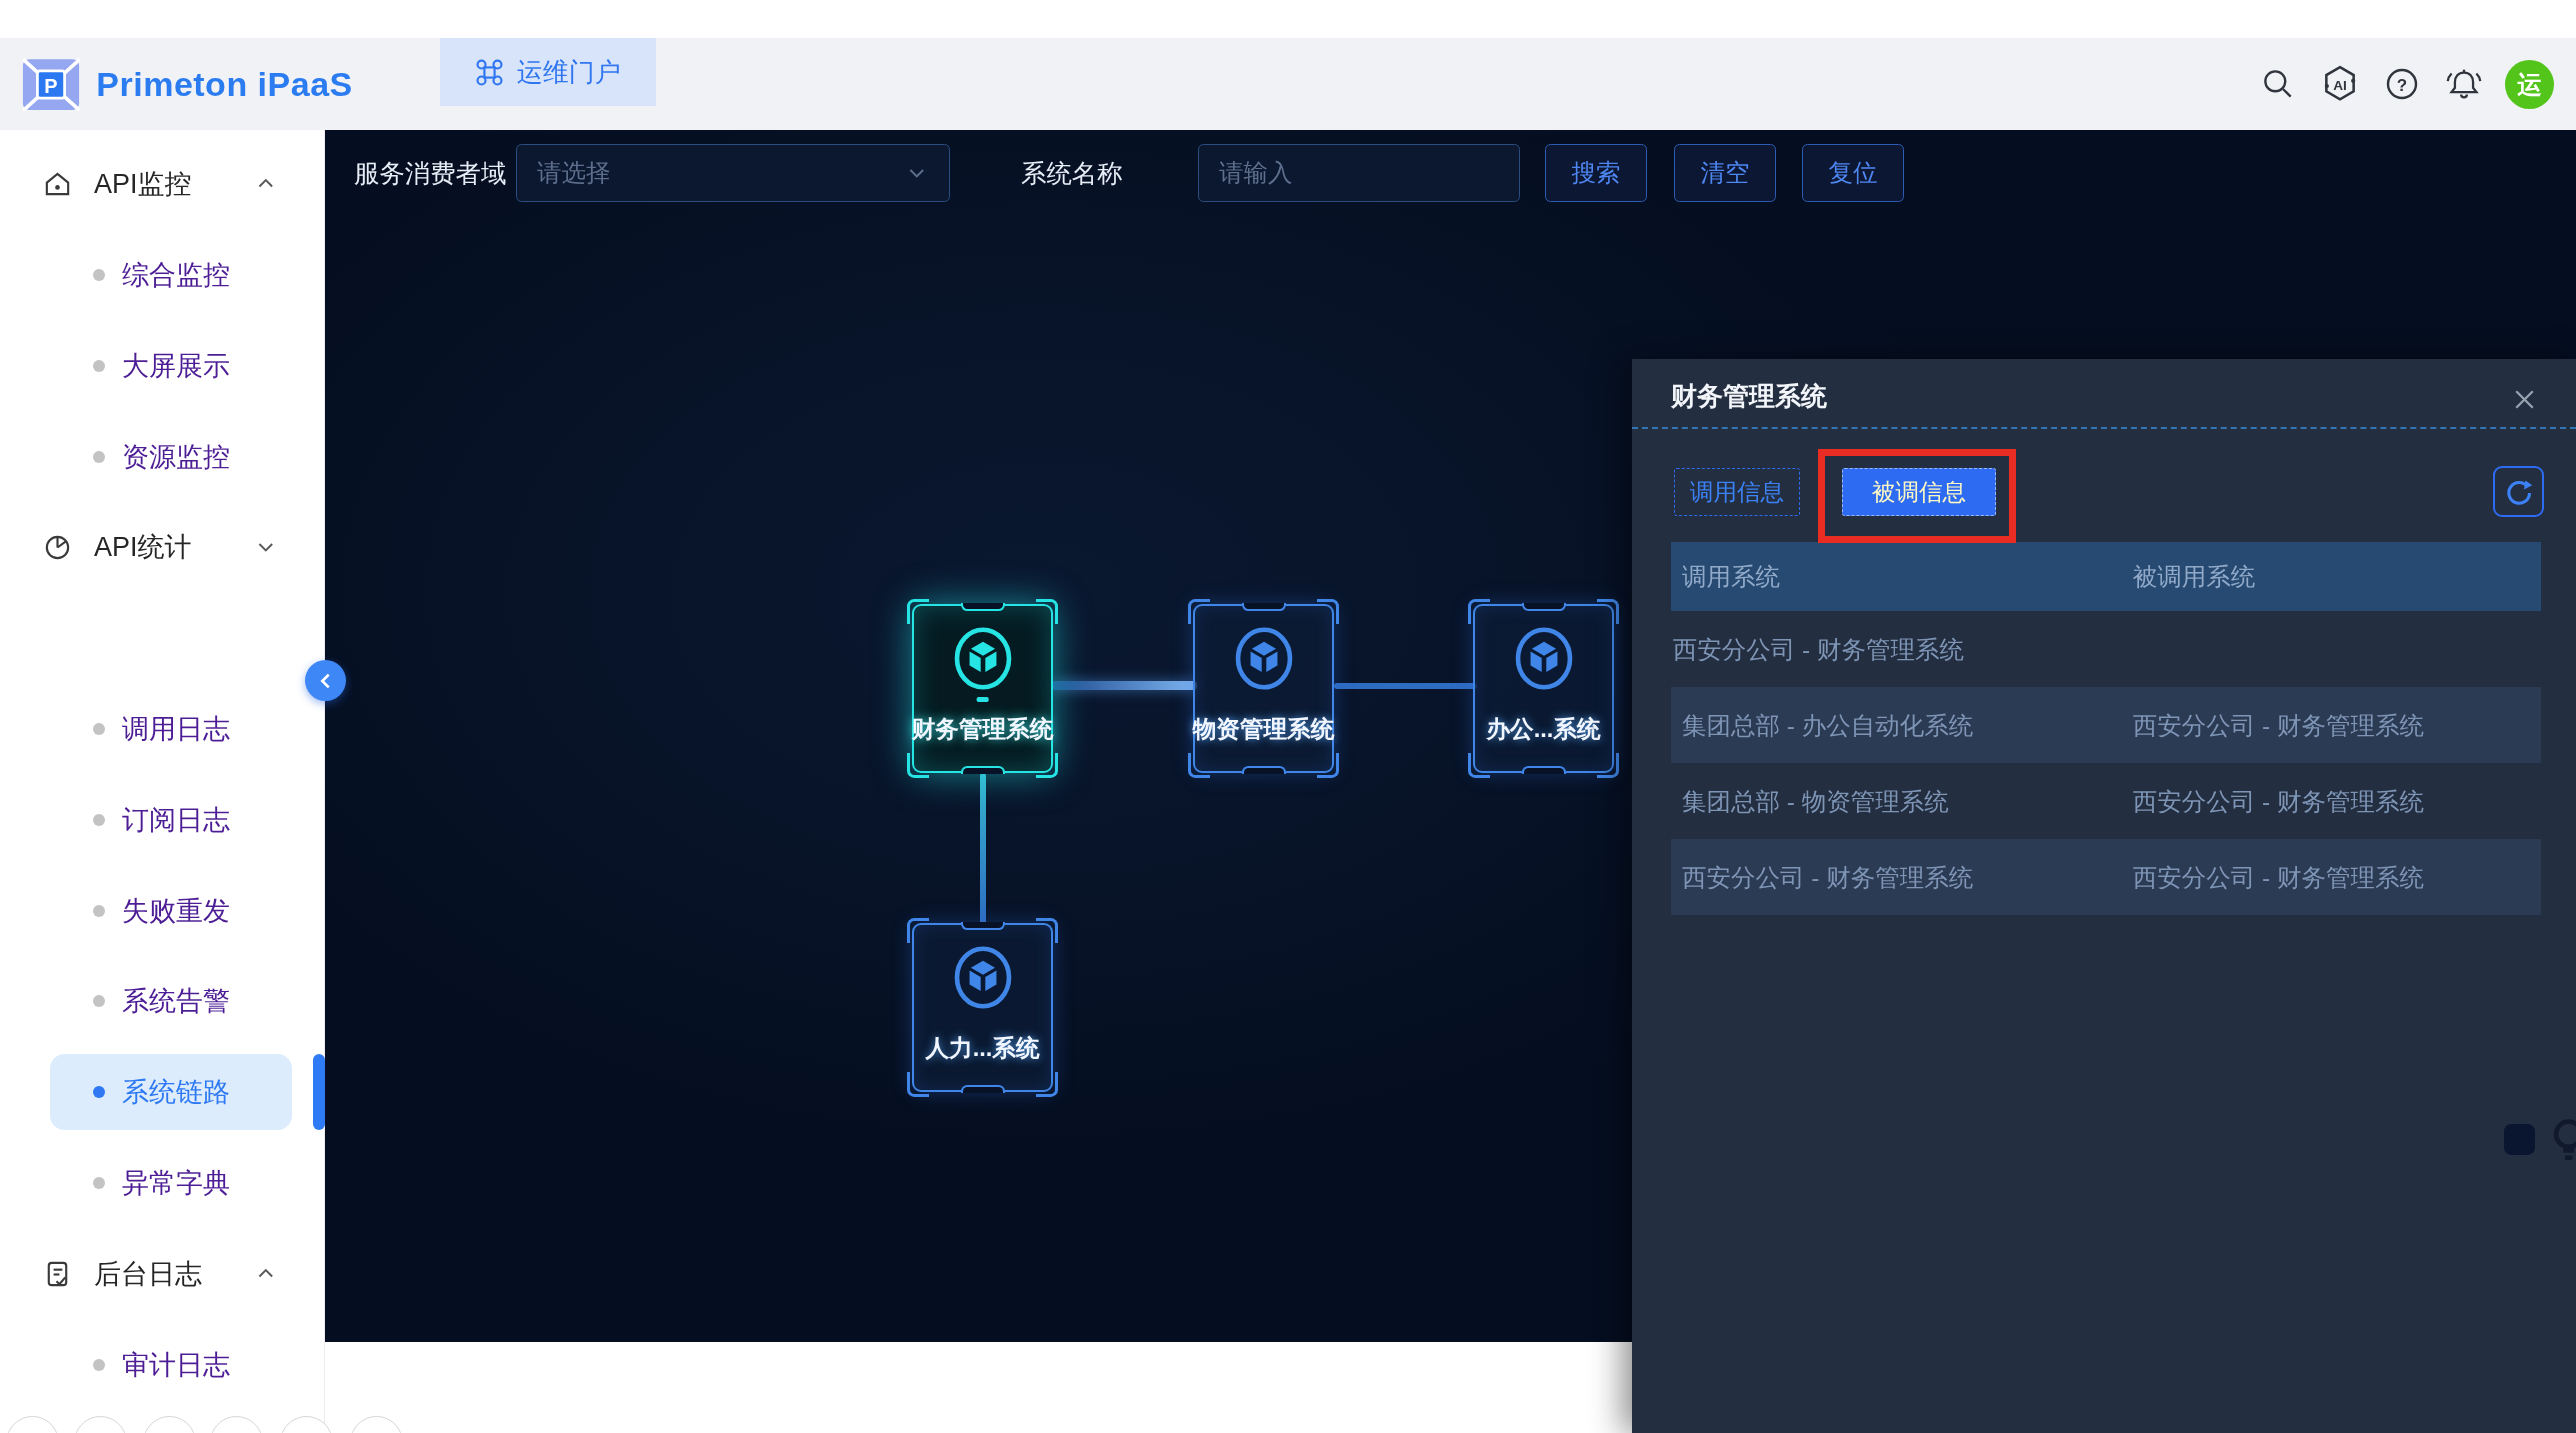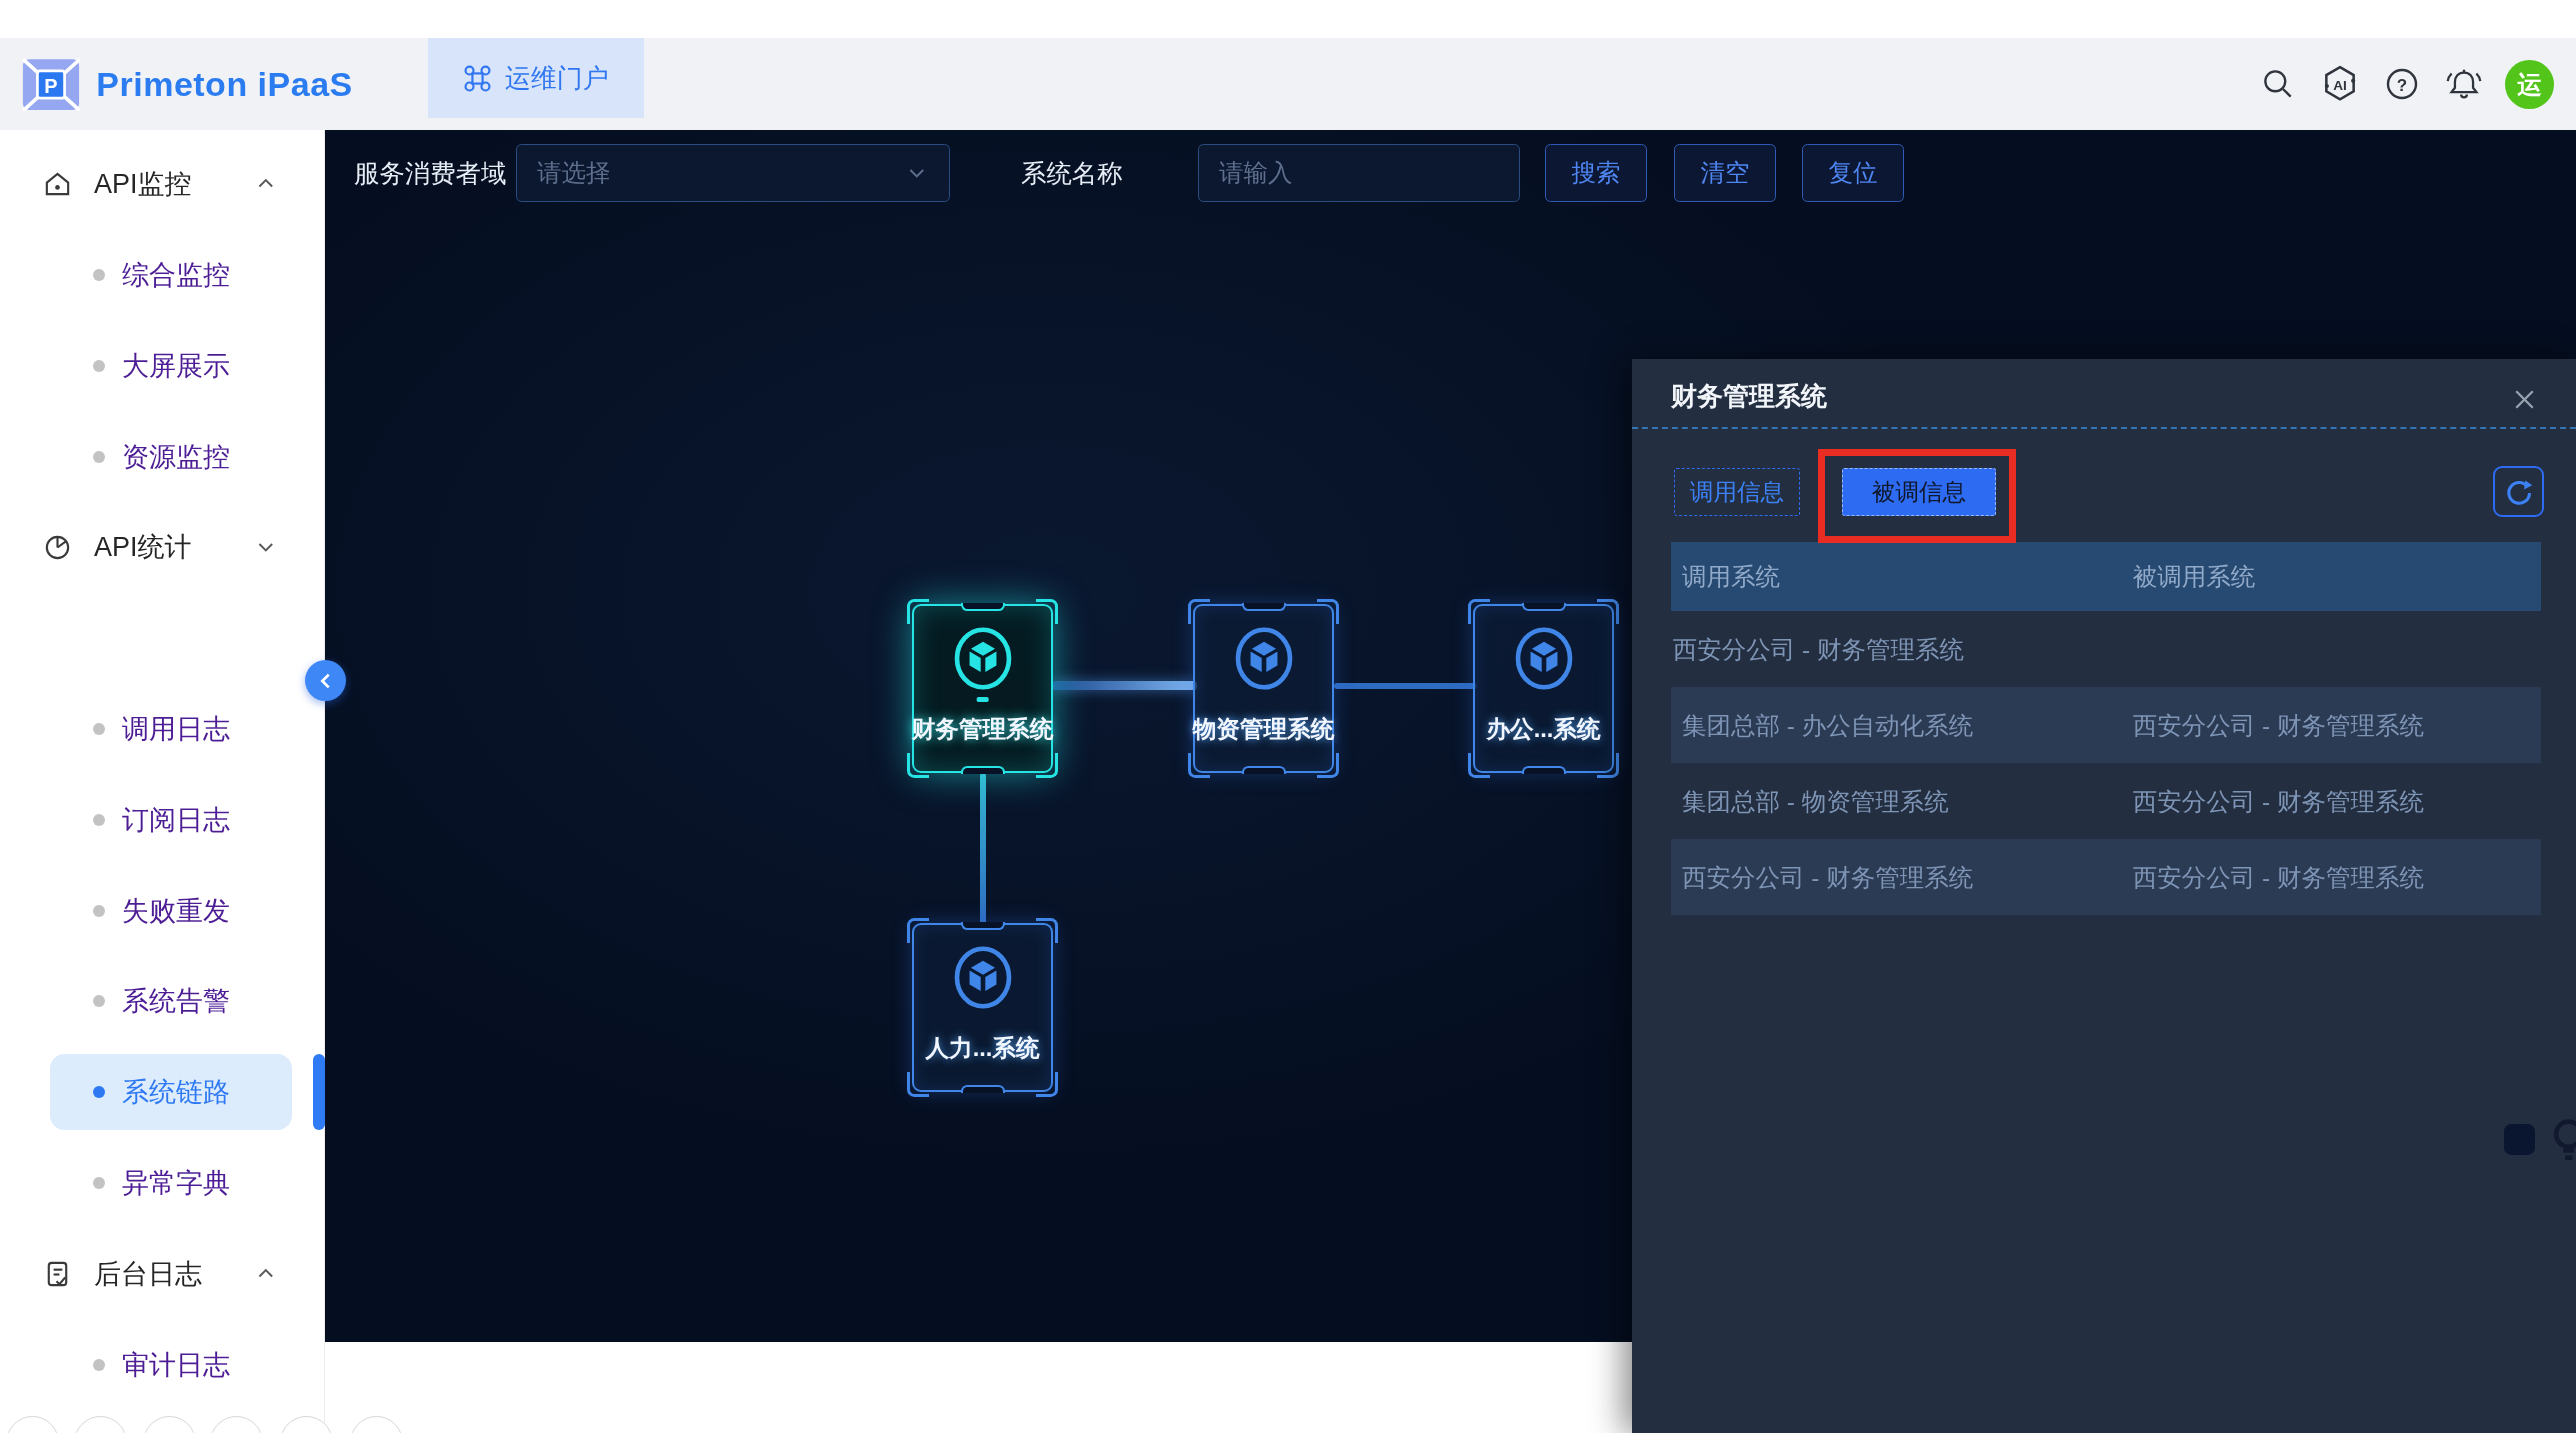--- a/index.html
+++ b/index.html
@@ -8,21 +8,21 @@
     position: relative;
     background: #ffffff;
     font-family: "Liberation Sans", "DejaVu Sans", sans-serif;
     overflow: hidden;
   }
   
   .topbar { position:absolute; left:0; top:38px; width:2576px; height:92px; background:#f1f2f6; z-index:50; }
   .logo { position:absolute; left:22px; top:0; height:92px; display:flex; align-items:center; gap:16.3px; }
   .logo-mark { width:58px; height:53px; display:block; }
   .logo-text { font-size:34px; font-weight:bold; color:#2b7cf0; letter-spacing:0.5px; }
-  .portal-tab { position:absolute; left:428px; top:0; width:216px; height:80px; background:#d8e4f9;
+  .portal-tab { position:absolute; left:440px; top:0; width:216px; height:68px; background:#d8e4f9;
     color:#3076f0; font-size:26px; display:flex; align-items:center; justify-content:center; gap:12.7px; cursor:pointer; }
   .hdr-icons { position:absolute; right:22px; top:0; height:92px; display:flex; align-items:center; gap:20px; }
   .hdr-icon { width:42px; height:42px; display:flex; align-items:center; justify-content:center; }
   .hdr-icon svg { display:block; }
   .avatar { width:49px; height:49px; border-radius:50%; background:#52c41a; color:#fff; font-size:24.5px; font-weight:bold;
     display:flex; align-items:center; justify-content:center; }
   
   .sidebar { position:absolute; left:0; top:130px; width:325px; height:1304px; background:#fff; border-right:0.9px solid #ececf0; z-index:20; }
   .side-item { position:absolute; left:0; width:325px; height:54px; display:flex; align-items:center; cursor:pointer; }
   .side-item .s-icon { position:absolute; left:42px; width:31px; height:31px; }
@@ -76,21 +76,21 @@
     box-shadow:0 2.7px 9px rgba(40,100,220,.45); }
   
   .panel { position:absolute; left:1632px; top:359px; width:944px; height:1075px; background:#232e40; z-index:40;
     overflow:hidden; box-shadow:-9px 0 31px rgba(0,0,0,.45); }
   .panel-title { position:absolute; left:39px; top:20px; font-size:26px; font-weight:bold; color:#f2f5f9; }
   .panel-close { position:absolute; right:35px; top:23.6px; width:33px; height:33px; cursor:pointer; }
   .panel-divider { position:absolute; left:0; top:68px; width:100%; border-top:2.7px dashed #3374b5; }
   .tab { position:absolute; top:109px; height:48px; display:flex; align-items:center; justify-content:center;
     font-size:23.6px; cursor:pointer; border-radius:2.7px; }
   .tab.inactive { left:42px; width:126px; border:1.8px dashed #2e6bf3; color:#3c82f6; background:transparent; }
-  .tab.active { left:210px; width:154px; border:1.8px dashed #9db9f7; color:#0f172a; background:#2e6bf3; }
+  .tab.active { left:210px; width:154px; border:1.8px dashed #9db9f7; color:#fef9c3; background:#2e6bf3; }
   .red-annotation { position:absolute; left:186px; top:90px; width:198px; height:94px; border:7.3px solid #ea2d23; z-index:6; pointer-events:none; }
   .refresh-btn { position:absolute; left:861px; top:107px; width:51px; height:51px; border:2.7px solid #2e6bf3; border-radius:9px;
     display:flex; align-items:center; justify-content:center; cursor:pointer; }
   .ptable { position:absolute; left:39px; top:183px; width:870px; }
   .trow { display:flex; align-items:center; }
   .thead { height:69px; background:#274a72; color:#92aac9; font-size:24.5px; }
   .tbody-row { height:76px; color:#7e95b6; font-size:24.5px; }
   .tbody-row.striped { background:#2c3b54; }
   .c1 { width:460px; padding-left:11px; white-space:nowrap; overflow:hidden; }
   .c2 { flex:1; padding-left:1.8px; white-space:nowrap; overflow:hidden; }

